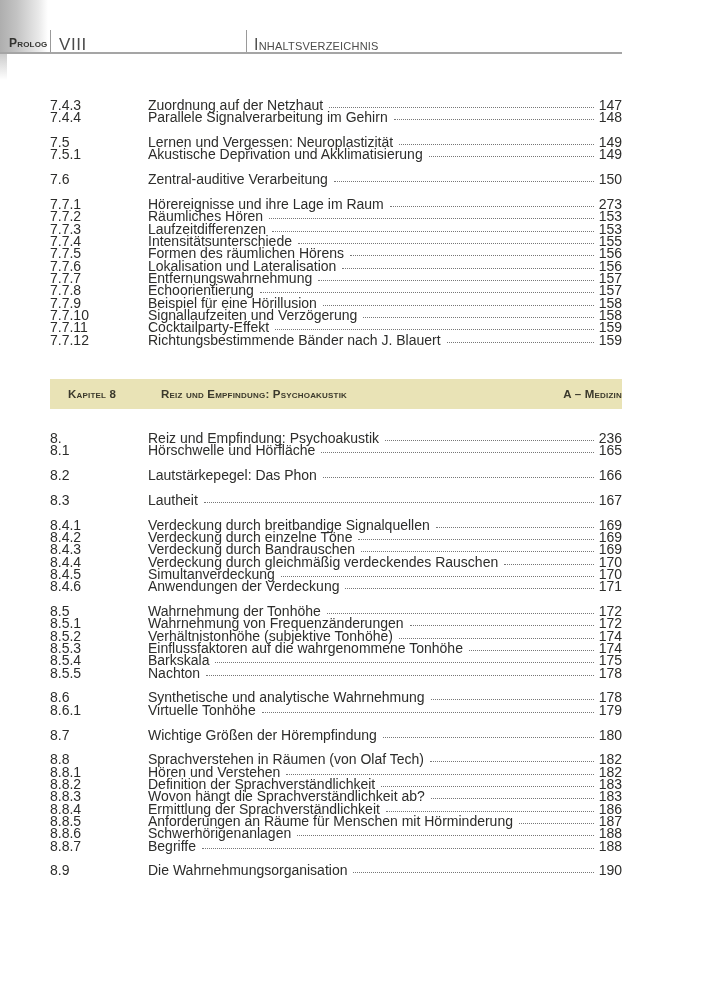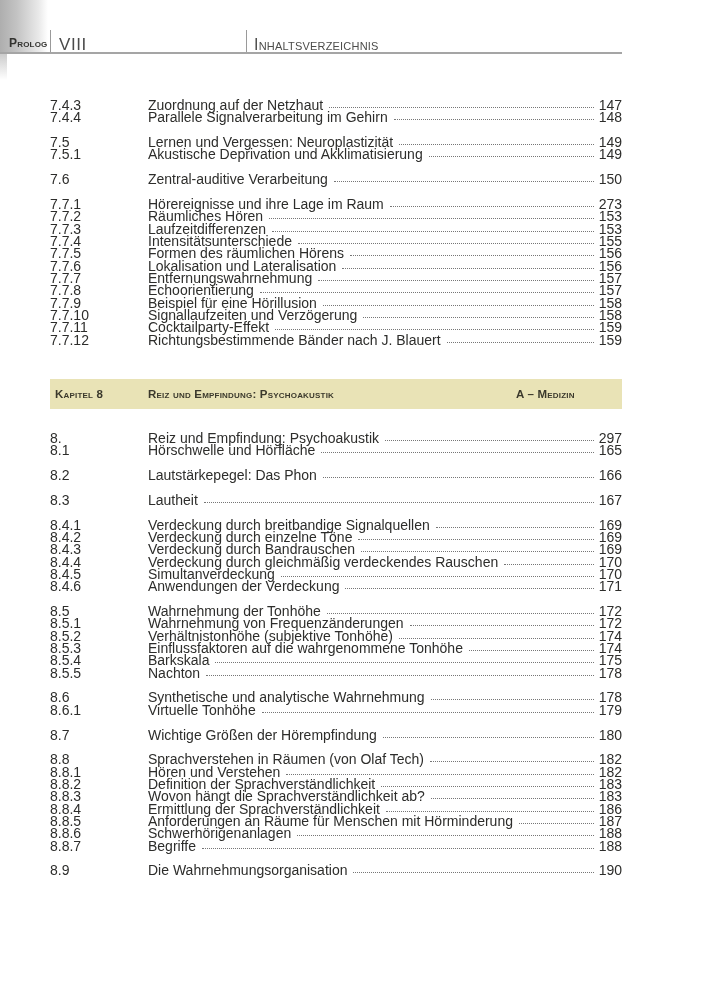--- a/index.html
+++ b/index.html
@@ -64,23 +64,23 @@
   .page-ref { flex:none; }
 
   
   .banner {
     display:flex; align-items:center;
     height:30px; margin-top:33px; margin-bottom:23px;
     background:#e9e3b6;
     font-weight:bold; font-variant:small-caps;
     font-size:11.5px; color:#3b392c; letter-spacing:0.2px;
   }
-  .b-label { flex:none; width:93px; padding-left:5px; }
+  .b-label { flex:none; width:93px; padding-left:18px; }
   .b-title { flex:1 1 auto; white-space:nowrap; }
-  .b-cat   { flex:none; width:106px; }
+  .b-cat   { flex:none; width:106px;text-align:right; }
 </style>
 </head>
 <body>
 
 <div class="page">
 
   <header>
     <div class="corner-gradient"></div>
     <span class="prolog">Prolog</span>
     <span class="vdiv vdiv1"></span>
@@ -211,21 +211,21 @@
       <span class="b-title">Reiz und Empfindung: Psychoakustik</span>
       <span class="b-cat">A – Medizin</span>
     </div>
 
     <section class="toc">
         <div class="toc-group">
           <div class="toc-row">
             <span class="num">8.</span>
             <span class="title">Reiz und Empfindung: Psychoakustik</span>
             <span class="leader"></span>
-            <span class="page-ref">297</span>
+            <span class="page-ref">236</span>
           </div>
           <div class="toc-row">
             <span class="num">8.1</span>
             <span class="title">Hörschwelle und Hörfläche</span>
             <span class="leader"></span>
             <span class="page-ref">165</span>
           </div>
         </div>
         <div class="toc-group">
           <div class="toc-row">

